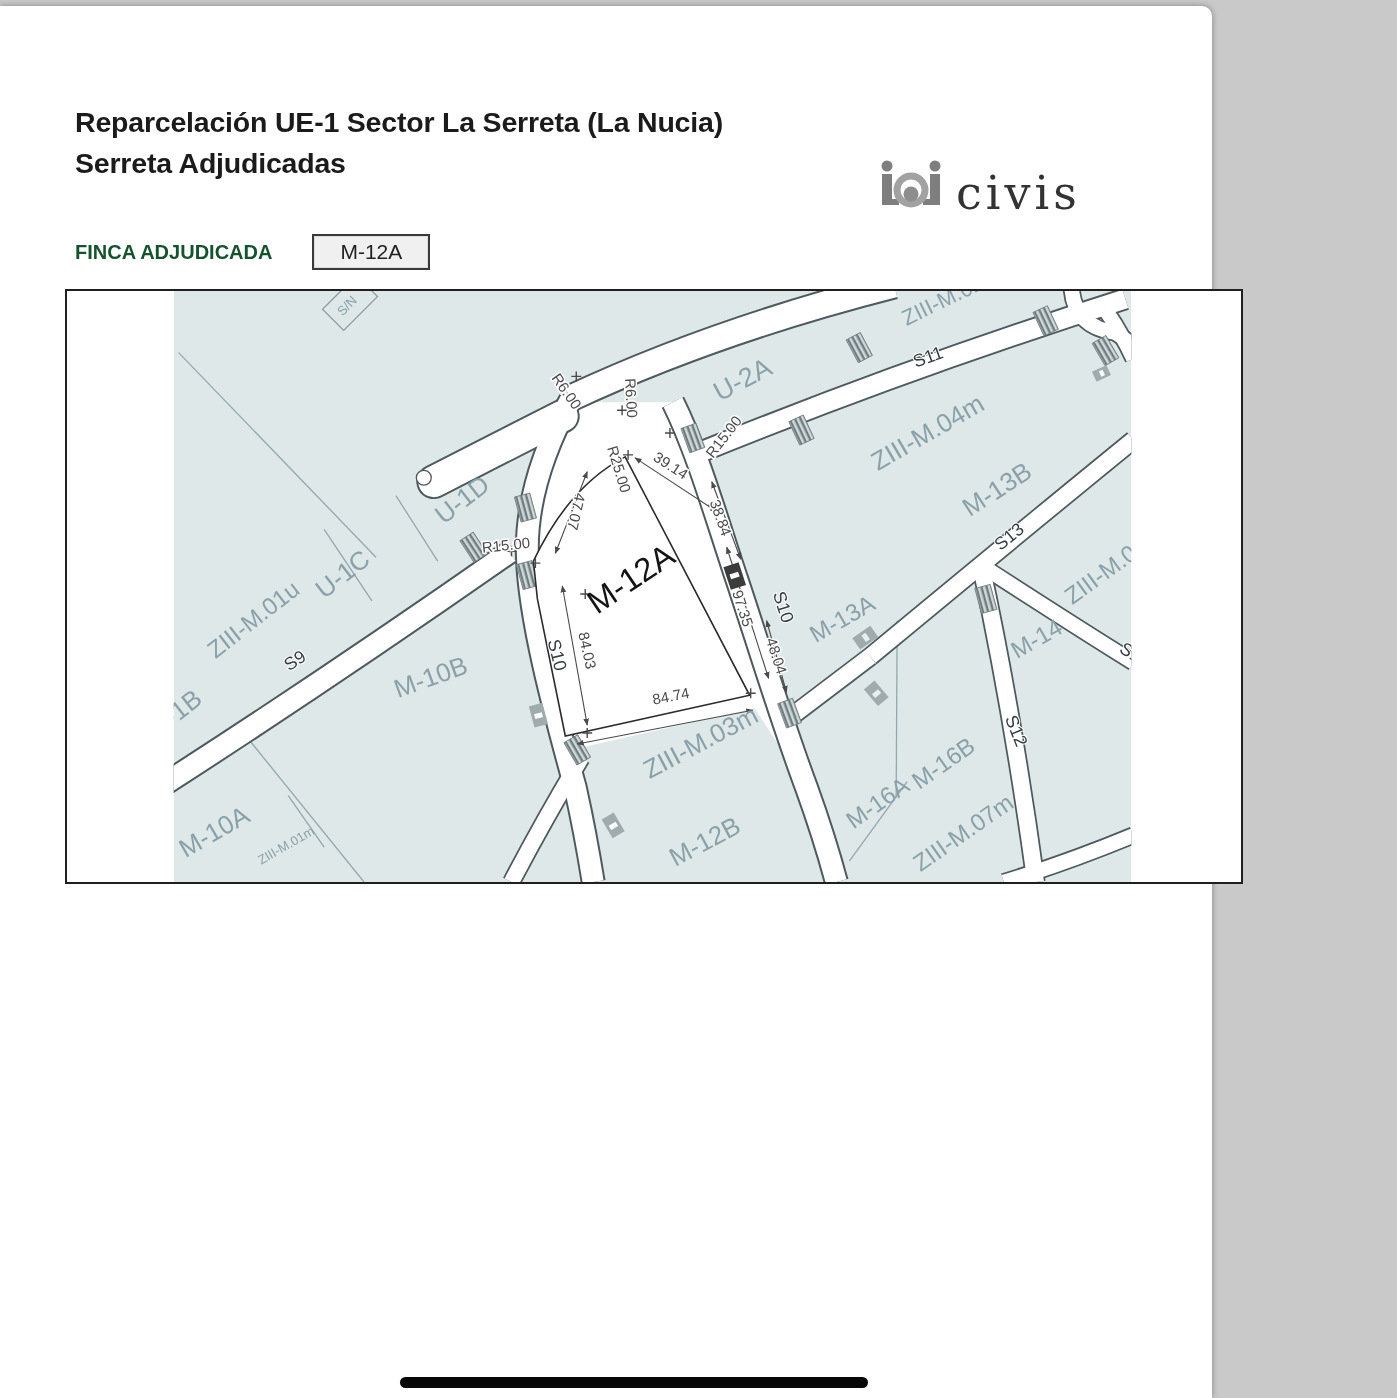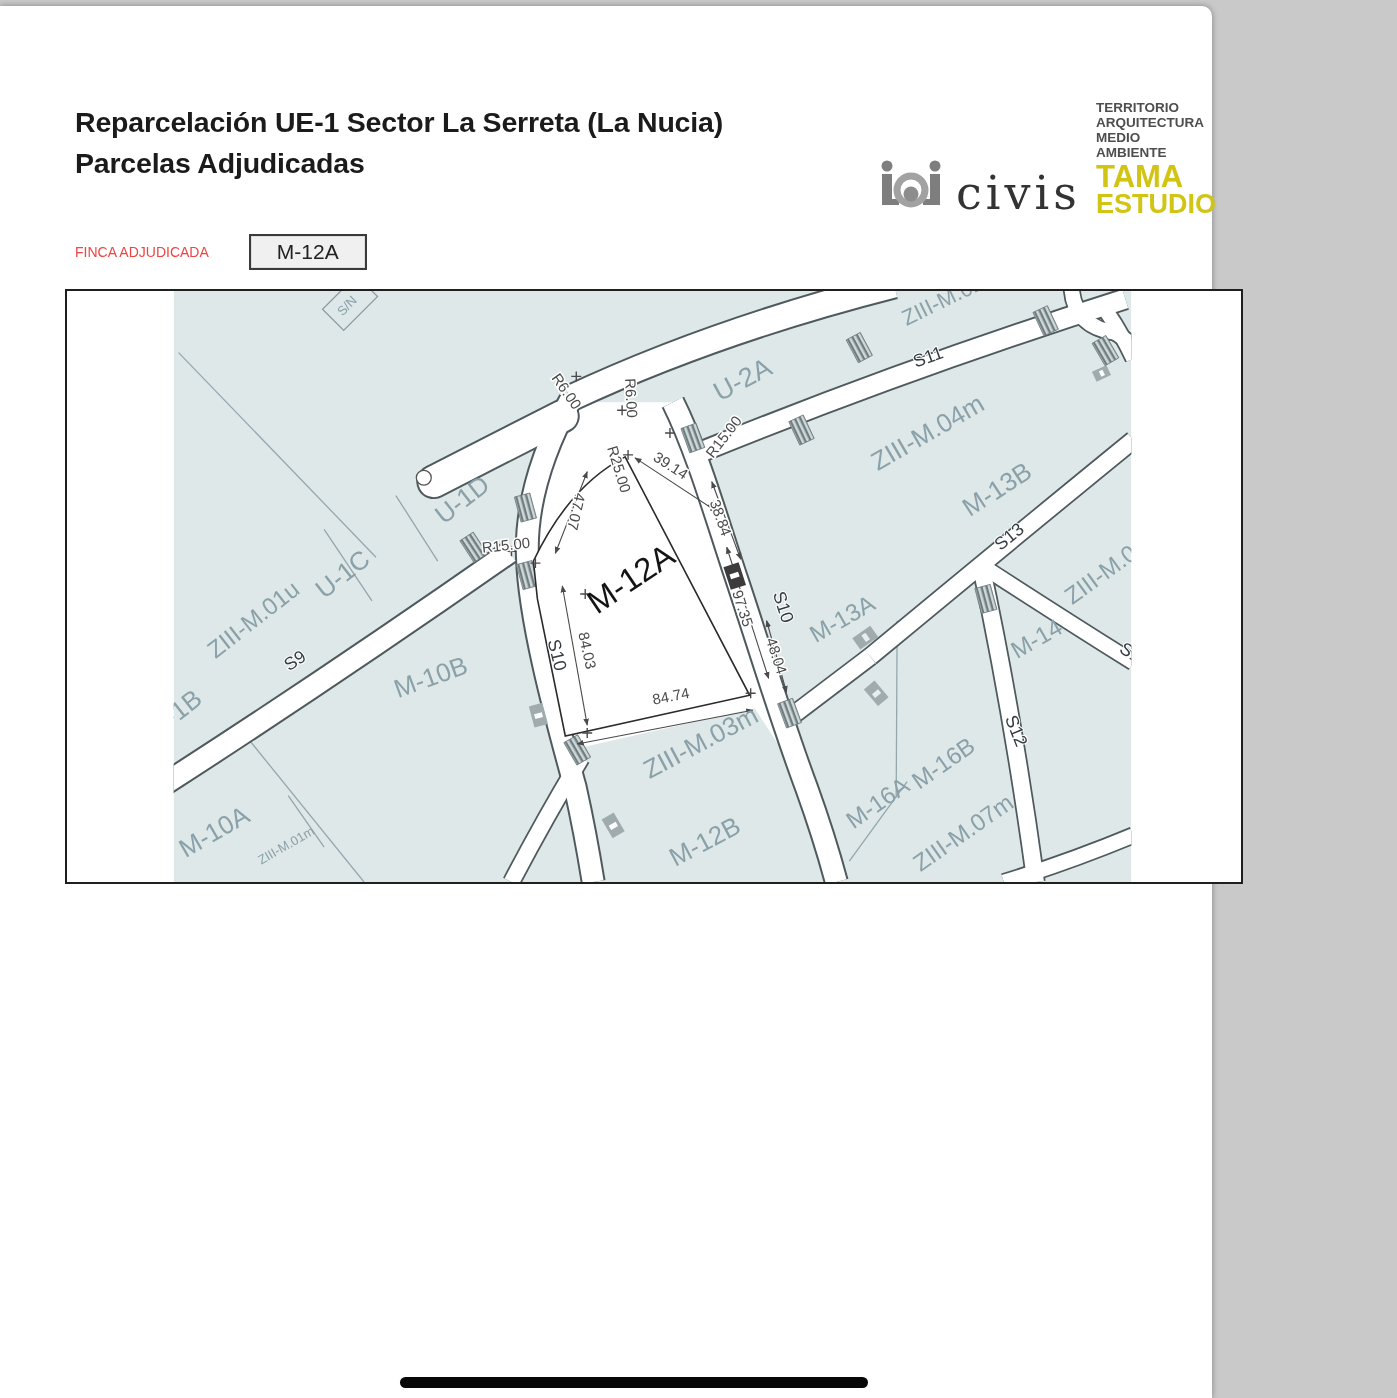--- a/index.html
+++ b/index.html
@@ -11,21 +11,21 @@
   .page{
     position:absolute;left:0;top:6px;width:1212px;height:1392px;
     background:#ffffff;border-radius:0 10px 0 0;
     box-shadow:0 0 6px rgba(0,0,0,.35);
   }
   .title{
     position:absolute;left:75px;top:96px;width:820px;
     font-size:28.5px;font-weight:bold;color:#1b1b1b;line-height:41px;letter-spacing:-0.2px;
   }
   .finca-row{position:absolute;left:75px;top:227px;height:38px;display:flex;align-items:center;}
-  .finca-label{font-size:14px;font-weight:normal;color:#ef4444;}
+  .finca-label{font-size:20px;font-weight:bold;color:#14532d;}
   .finca-box{
     margin-left:40px;border:2px solid #3a3a3a;background:#f0f0f0;
     padding:4px 26px;font-size:21px;color:#222;box-shadow:0 0 0 1px #ddd inset;
   }
   .civis{position:absolute;left:878px;top:150px;display:flex;align-items:flex-end;}
   .civis-text{font-family:"DejaVu Serif", serif;font-size:46px;color:#333;letter-spacing:4px;margin-left:12px;}
   .tama{position:absolute;left:1096px;top:94px;width:170px;line-height:15px;}
   .tama-line{font-size:13.5px;font-weight:bold;color:#4e4e4e;letter-spacing:0px;}
   .tama-name{font-size:31px;font-weight:bold;line-height:29px;margin-top:2px;}
   .tama-suffix{font-size:27px;font-weight:bold;line-height:26px;}
@@ -43,45 +43,37 @@
   .sl{fill:#333c40;text-anchor:middle;font-size:18px;paint-order:stroke;stroke:#fff;stroke-width:2px;}
   .dim{fill:#4a4a4a;text-anchor:middle;font-size:15px;paint-order:stroke;stroke:#fff;stroke-width:3px;}
 </style>
 </head>
 <body>
 
 <div class="page">
 
   <div class="title">
     <div>Reparcelación UE-1 Sector La Serreta (La Nucia)</div>
-    <div>Parcelas Adjudicadas</div>
+    <div>Serreta Adjudicadas</div>
   </div>
 
   <div class="civis">
     <span>
       <svg width="66" height="60" viewBox="0 0 66 60">
         <circle cx="9" cy="10" r="5.5" fill="#7e7e7e"></circle>
         <path d="M4,18 h10 v25 h7 v6 H4 z" fill="#7e7e7e"></path>
         <circle cx="57" cy="10" r="5.5" fill="#7e7e7e"></circle>
         <path d="M62,18 h-10 v25 h-7 v6 h17 z" fill="#7e7e7e"></path>
         <circle cx="33" cy="34" r="14" fill="none" stroke="#a2a2a2" stroke-width="7"></circle>
         <circle cx="33" cy="38" r="7.5" fill="#8d8d8d"></circle>
       </svg>
     </span>
     <span class="civis-text">civis</span>
   </div>
 
-  <div class="tama">
-    <div class="tama-line">TERRITORIO</div>
-    <div class="tama-line">ARQUITECTURA</div>
-    <div class="tama-line">MEDIO</div>
-    <div class="tama-line">AMBIENTE</div>
-    <div class="tama-name" style="color:#d2c413">TAMA</div>
-    <div class="tama-suffix" style="color:#d2c413">ESTUDIO</div>
-  </div>
 
   <div class="finca-row">
     <span class="finca-label">FINCA ADJUDICADA</span>
     <span class="finca-box">M-12A</span>
   </div>
 
   <div class="map-frame">
     <svg viewBox="0 0 1178 595" preserveAspectRatio="none">
       <defs>
         <clipPath id="mapclip">

